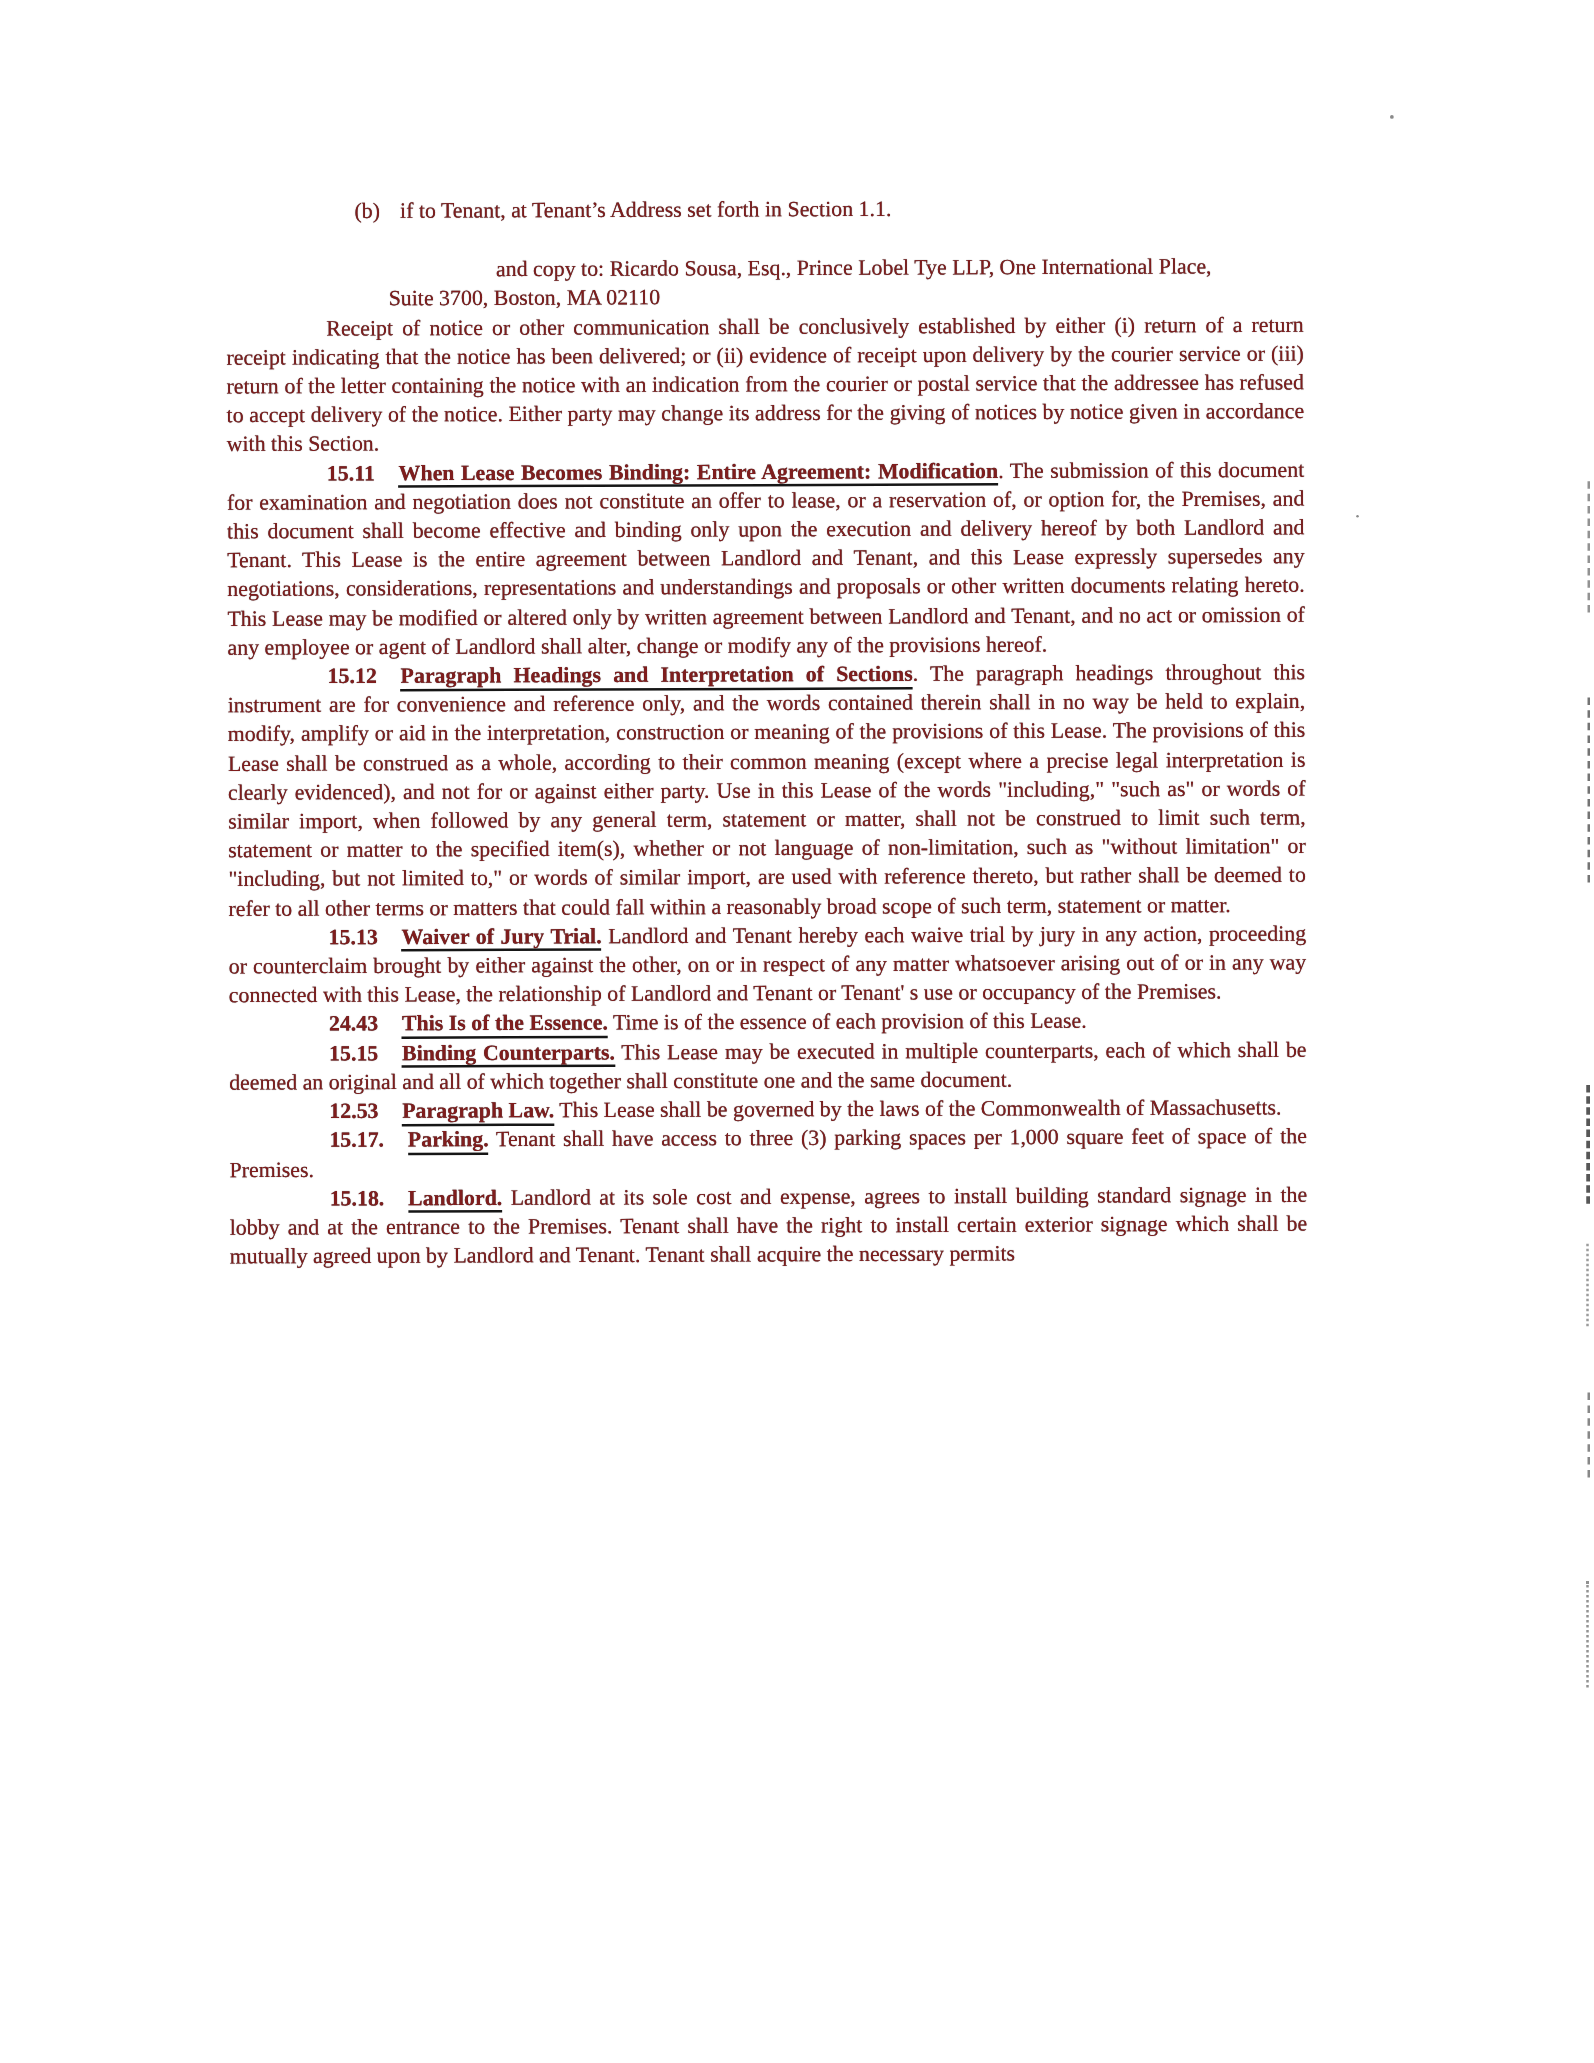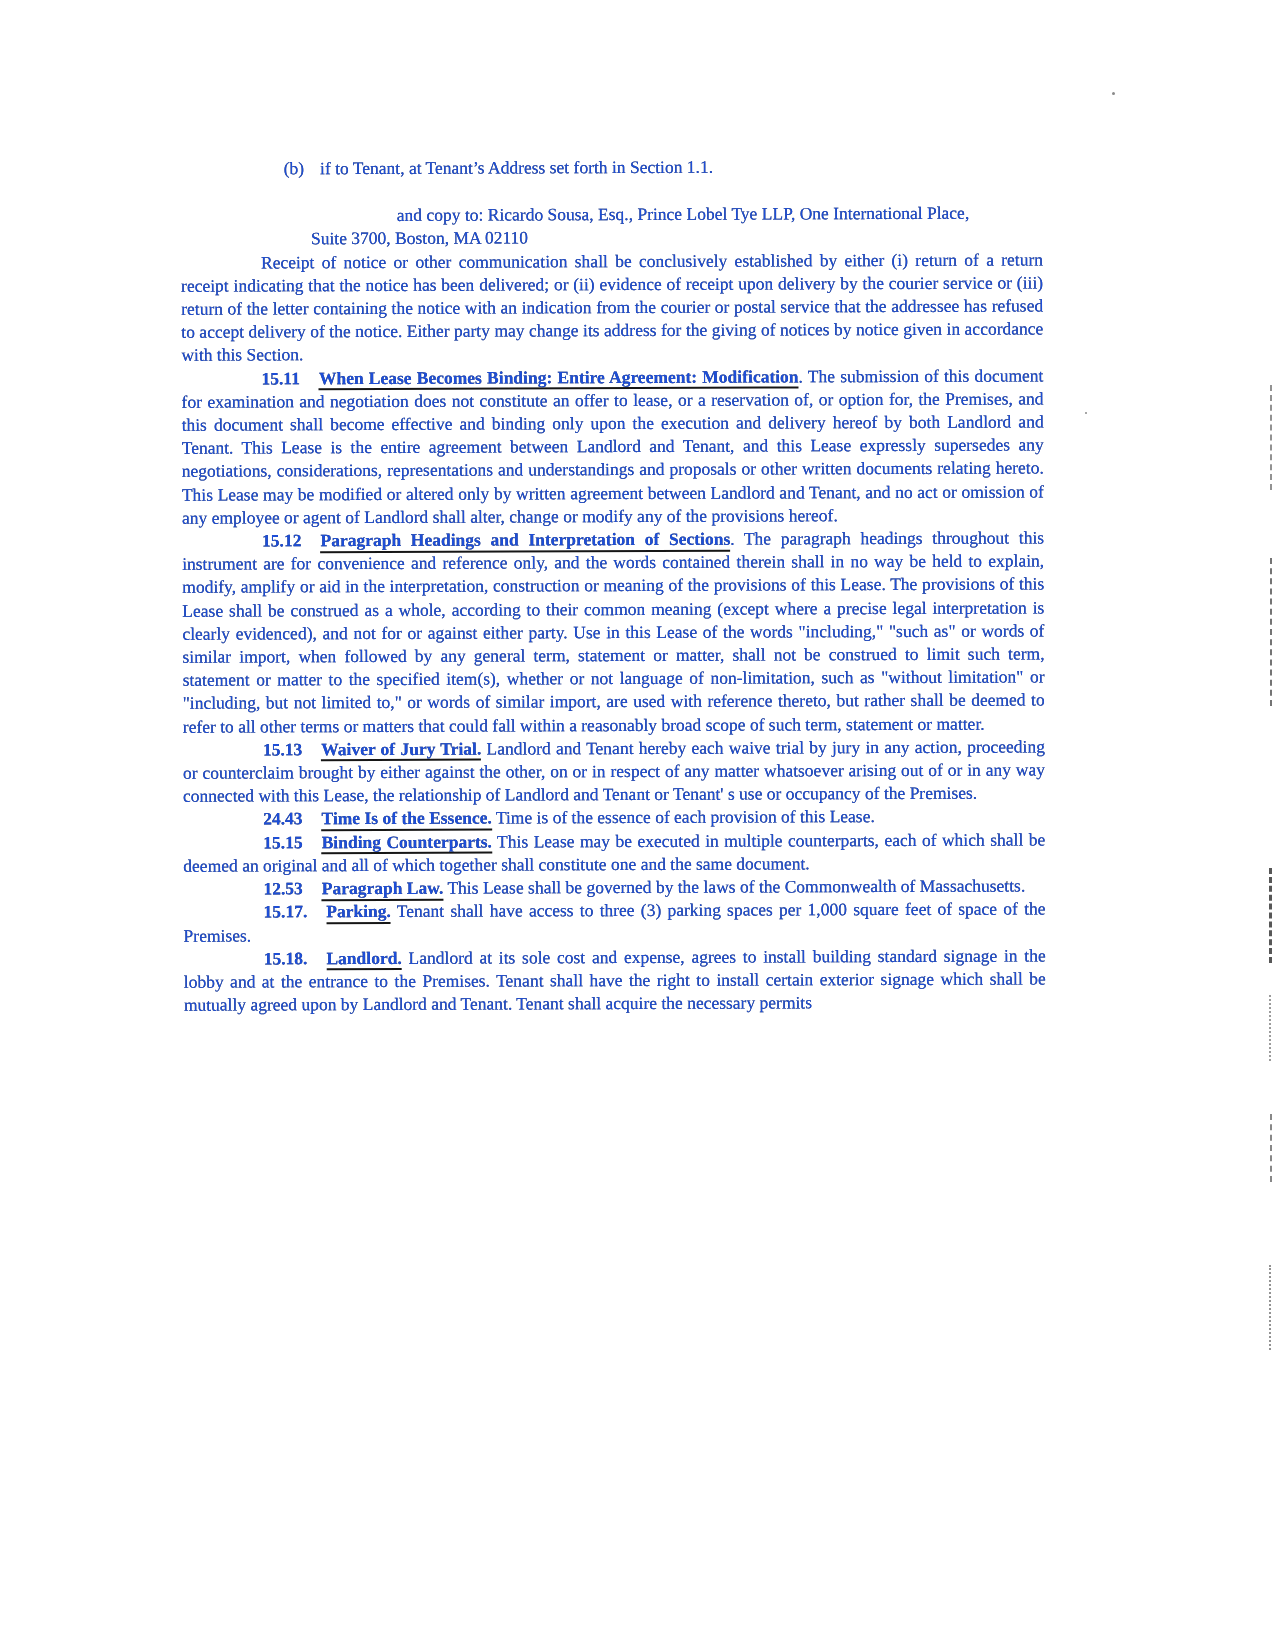--- a/index.html
+++ b/index.html
@@ -7,21 +7,21 @@
     padding: 0;
     background: #ffffff;
   }
   .page {
     position: relative;
     width: 1275px;
     height: 1352px;
     background: #ffffff;
     overflow: hidden;
     font-family: "Liberation Serif", "DejaVu Serif", serif;
-    color: #1d4ed8;
+    color: #7f1d1d;
   }
   .content {
     position: absolute;
     top: 0; left: 0; right: 0; bottom: 0;
     padding: 156px 233px 0 180px;
     transform: rotate(-0.22deg);
     transform-origin: 50% 0;
     font-size: 17.5px;
     line-height: 23.2px;
     text-shadow: 0 0 0.6px rgba(25,25,25,0.85);
@@ -111,21 +111,21 @@
 
     <p class="body-par sec sec-12">
       <span class="num">15.12</span><span class="hd">Paragraph Headings and Interpretation of Sections</span><span class="bd">. The paragraph headings throughout this instrument are for convenience and reference only, and the words contained therein shall in no way be held to explain, modify, amplify or aid in the interpretation, construction or meaning of the provisions of this Lease. The provisions of this Lease shall be construed as a whole, according to their common meaning (except where a precise legal interpretation is clearly evidenced), and not for or against either party. Use in this Lease of the words "including," "such as" or words of similar import, when followed by any general term, statement or matter, shall not be construed to limit such term, statement or matter to the specified item(s), whether or not language of non-limitation, such as "without limitation" or "including, but not limited to," or words of similar import, are used with reference thereto, but rather shall be deemed to refer to all other terms or matters that could fall within a reasonably broad scope of such term, statement or matter.</span>
     </p>
 
     <p class="body-par sec sec-13">
       <span class="num">15.13</span><span class="hd">Waiver of Jury Trial.</span><span class="bd"> Landlord and Tenant hereby each waive trial by jury in any action, proceeding or counterclaim brought by either against the other, on or in respect of any matter whatsoever arising out of or in any way connected with this Lease, the relationship of Landlord and Tenant or Tenant' s use or occupancy of the Premises.</span>
     </p>
 
     <p class="body-par sec sec-14">
-      <span class="num">24.43</span><span class="hd">Time Is of the Essence.</span><span class="bd"> Time is of the essence of each provision of this Lease.</span>
+      <span class="num">24.43</span><span class="hd">This Is of the Essence.</span><span class="bd"> Time is of the essence of each provision of this Lease.</span>
     </p>
 
     <p class="body-par sec sec-15">
       <span class="num">15.15</span><span class="hd">Binding Counterparts.</span><span class="bd"> This Lease may be executed in multiple counterparts, each of which shall be deemed an original and all of which together shall constitute one and the same document.</span>
     </p>
 
     <p class="body-par sec sec-16">
       <span class="num">12.53</span><span class="hd">Paragraph Law.</span><span class="bd"> This Lease shall be governed by the laws of the Commonwealth of Massachusetts.</span>
     </p>
 

